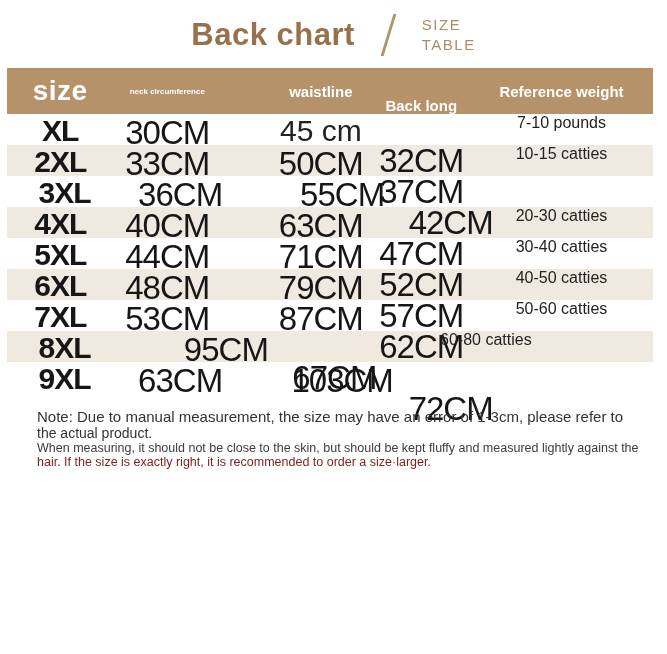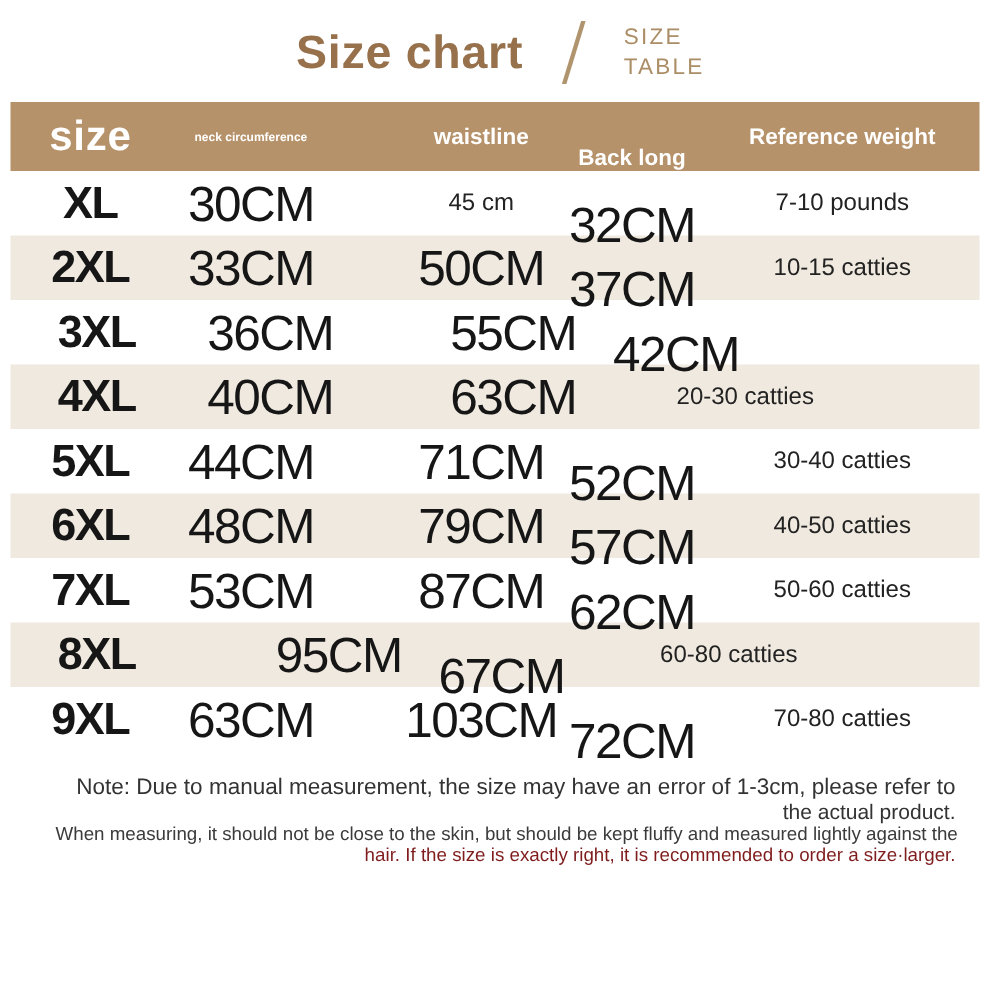--- a/index.html
+++ b/index.html
@@ -53,63 +53,62 @@
     margin: 4px 14px 0 7px;
   }
   .thead {
     height: 46px;
     background: #b6926a;
     display: flex;
     align-items: center;
     color: #ffffff;
   }
   .trow {
-    height: 43px;
+    height: 31px;
     display: flex;
-    align-items: center;
   }
   .trow:nth-child(even) { background: #f0e9df; }
   .cell {
     text-align: center;
     overflow: visible;
     white-space: nowrap;
   }
   .col-size   { width: 17.8%; }
   .col-neck   { width: 18.0%; }
   .col-waist  { width: 17.3%; margin-left: 48px; }
   .col-back   { width: 16.3%; margin-top: 28px; }
   .col-weight { width: 30.6%; }
 
   .h-size { font-size: 28px; font-weight: 700; letter-spacing: 0.5px; }
   .h-tiny { font-size: 8px;  font-weight: 700; }
   .h-mid  { font-size: 15px; font-weight: 700; }
 
   .t-size   { font-size: 30px; font-weight: 700; letter-spacing: -1px; color: #161616; }
   .t-num    { font-size: 33px; font-weight: 400; letter-spacing: -1px; color: #161616; }
   .t-weight { font-size: 16px; font-weight: 400; color: #222222; letter-spacing: 0; }
-  .c-small  { font-size: 16px; font-weight: 400; letter-spacing: 0; color: #222222; }
+  .c-small  { font-size: 30px; font-weight: 400; letter-spacing: 0; color: #222222; }
 
   
   .notes {
     margin: 15px 30px 0 37px;
     color: #333333;
   }
-  .notes p { margin: 0; white-space: nowrap; text-align: right; }
+  .notes p { margin: 0; white-space: nowrap; }
   .n1 { font-size: 15px;   margin-bottom: 13px; }
   .n2 { font-size: 14px;   margin-bottom: 14px; }
   .n3 { font-size: 12.5px; margin-bottom: 13px; color: #3b3b3b; }
   .n4 { font-size: 12.5px; color: #7f1d1d; }
 </style>
 </head>
 <body>
 
 <div class="page">
 
   <div class="title-row">
-    <span class="title-main">Size chart</span>
+    <span class="title-main">Back chart</span>
     <span class="slash"></span>
     <span class="title-sub">
       <span>SIZE</span>
       <span>TABLE</span>
     </span>
   </div>
 
   <div class="size-table">
     <div class="thead">
       <div class="cell col-size h-size">size</div>
@@ -136,20 +135,21 @@
         <div class="trow">
           <div class="cell col-size t-size">3XL</div>
           <div class="cell col-neck t-num">36CM</div>
           <div class="cell col-waist t-num">55CM</div>
           <div class="cell col-back t-num">42CM</div>
         </div>
         <div class="trow">
           <div class="cell col-size t-size">4XL</div>
           <div class="cell col-neck t-num">40CM</div>
           <div class="cell col-waist t-num">63CM</div>
+          <div class="cell col-back t-num">47CM</div>
           <div class="cell col-weight t-weight">20-30 catties</div>
         </div>
         <div class="trow">
           <div class="cell col-size t-size">5XL</div>
           <div class="cell col-neck t-num">44CM</div>
           <div class="cell col-waist t-num">71CM</div>
           <div class="cell col-back t-num">52CM</div>
           <div class="cell col-weight t-weight">30-40 catties</div>
         </div>
         <div class="trow">
@@ -170,21 +170,20 @@
           <div class="cell col-size t-size">8XL</div>
           <div class="cell col-waist t-num">95CM</div>
           <div class="cell col-back t-num">67CM</div>
           <div class="cell col-weight t-weight">60-80 catties</div>
         </div>
         <div class="trow">
           <div class="cell col-size t-size">9XL</div>
           <div class="cell col-neck t-num">63CM</div>
           <div class="cell col-waist t-num">103CM</div>
           <div class="cell col-back t-num">72CM</div>
-          <div class="cell col-weight t-weight">70-80 catties</div>
         </div>
       </div>
   </div>
 
   <div class="notes">
     <p class="n1">Note: Due to manual measurement, the size may have an error of 1-3cm, please refer to</p>
     <p class="n2">the actual product.</p>
     <p class="n3">When measuring, it should not be close to the skin, but should be kept fluffy and measured lightly against the</p>
     <p class="n4">hair. If the size is exactly right, it is recommended to order a size·larger.</p>
   </div>

